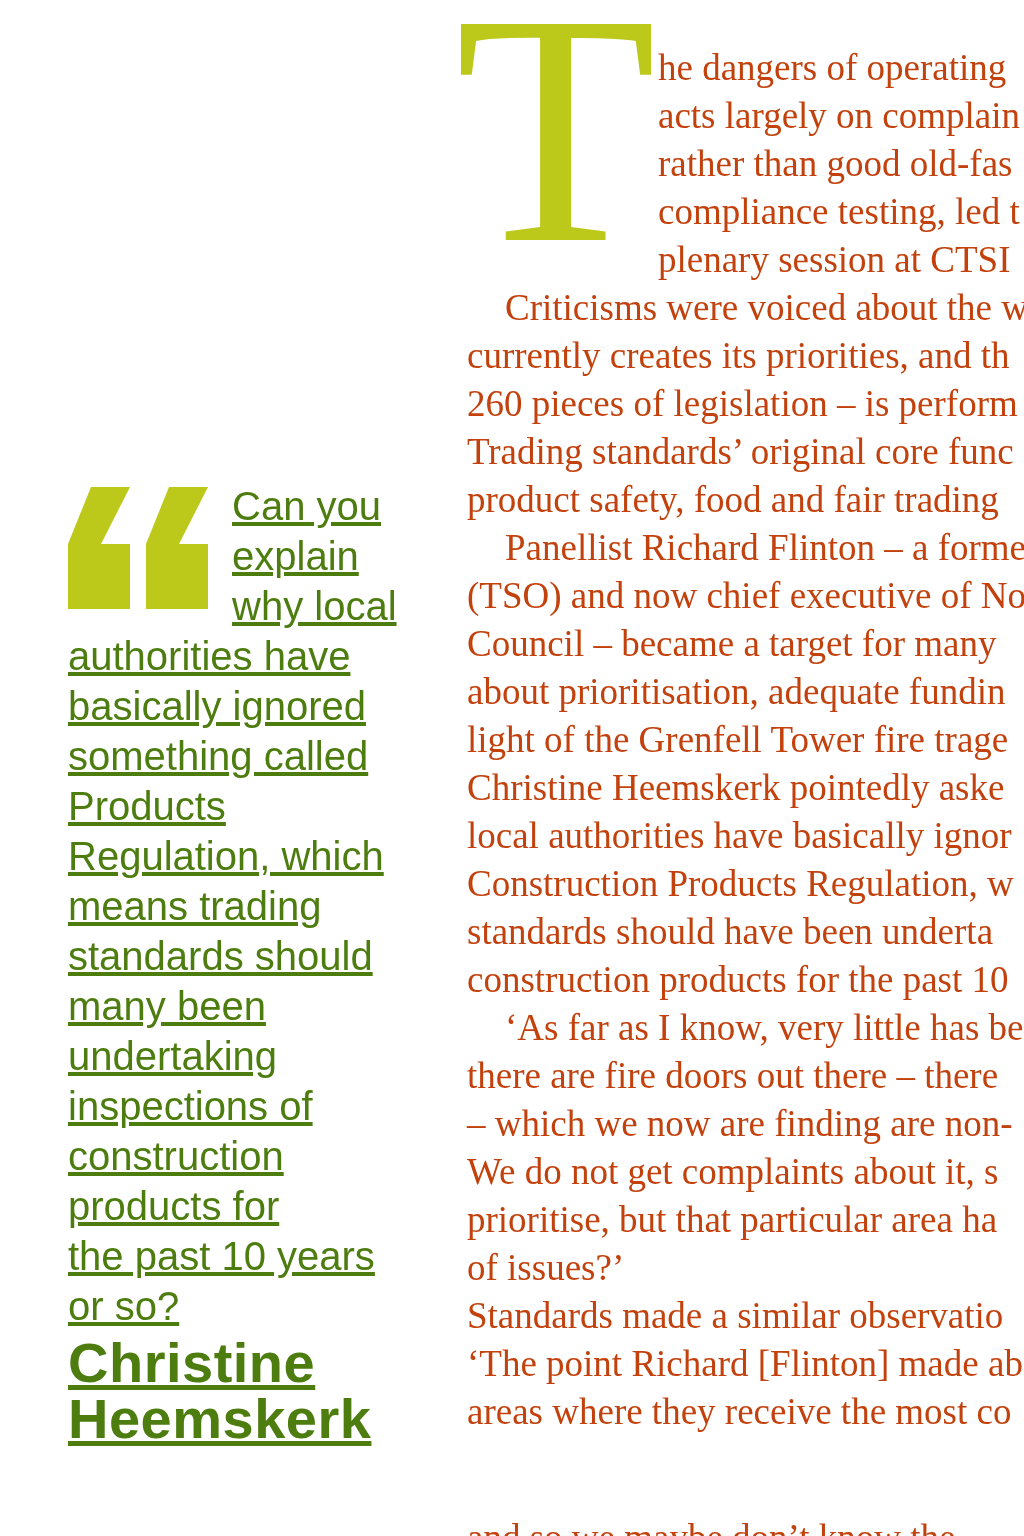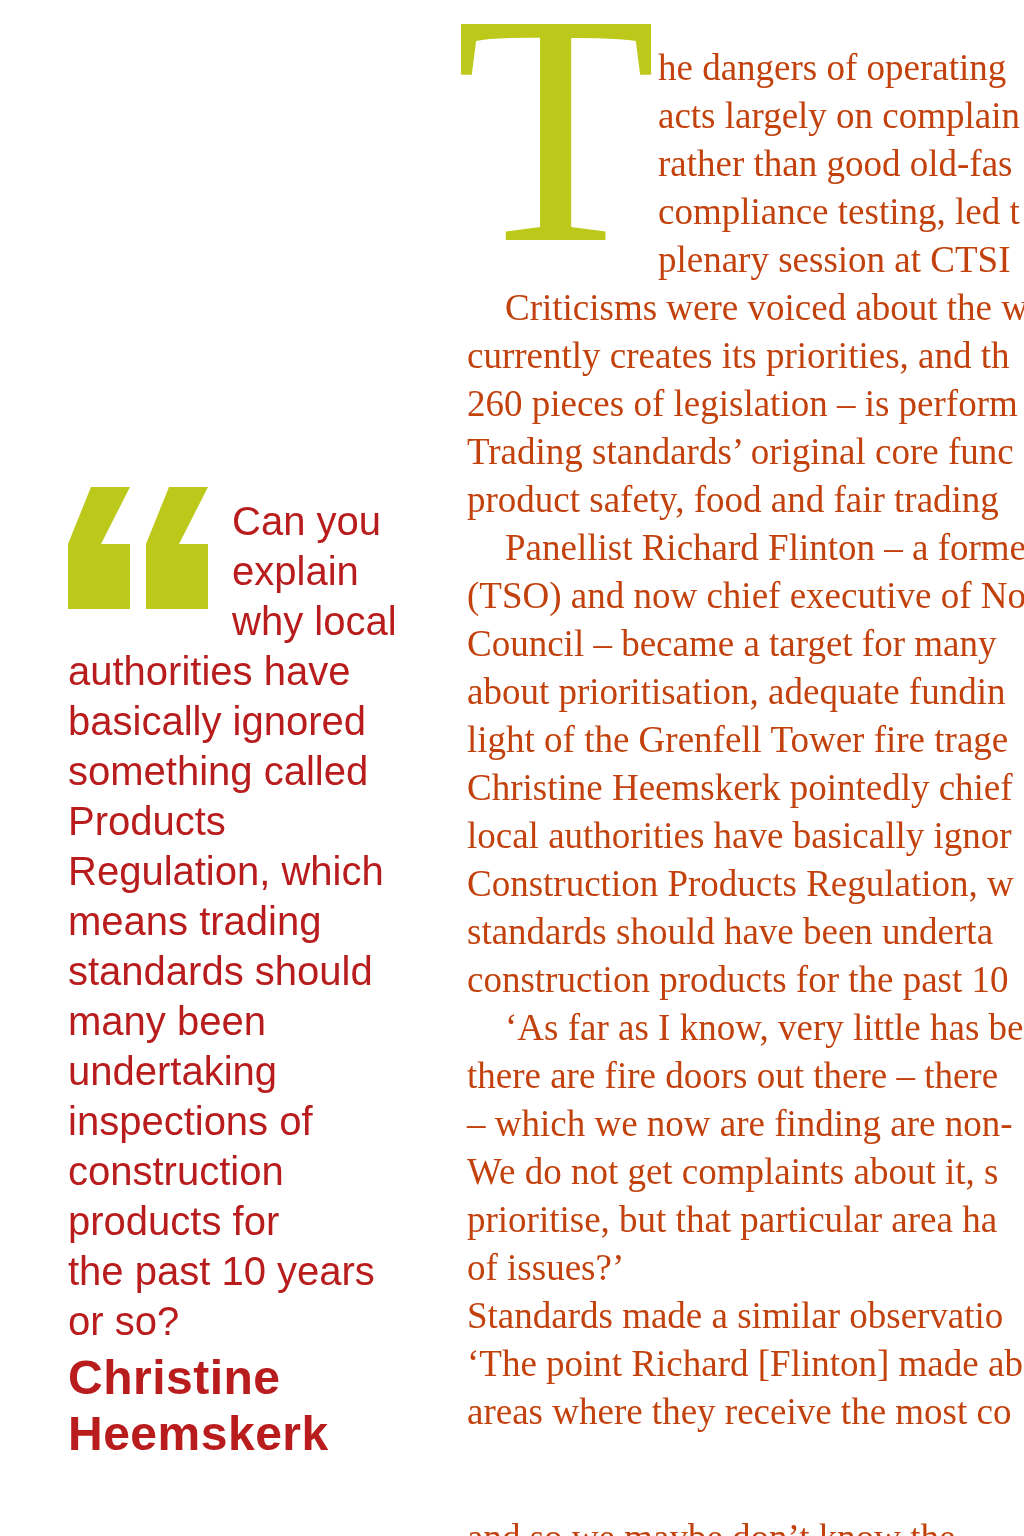--- a/index.html
+++ b/index.html
@@ -6,29 +6,29 @@
   html,body { background:#ffffff; }
   .page {
     position:relative; width:1024px; height:1536px;
     background:#ffffff; overflow:hidden;
     font-family:"Liberation Serif", serif;
   }
 
   
   .quote-mark { position:absolute; left:68px; top:487px; }
   .quote-block {
-    position:absolute; left:68px; top:496px; width:400px;
+    position:absolute; left:68px; top:481px; width:400px;
     font-family:"Liberation Sans", sans-serif;
     font-size:40px; line-height:50px; font-weight:500;
-    color:#b91c1c; white-space:nowrap;
+    color:#4d7c0f; white-space:nowrap;text-decoration:underline;
   }
   .quote-line.beside { margin-left:164px; }
   .quote-attr {
     margin-top:4px;
-    font-weight:700; font-size:48px; line-height:56px;
+    font-weight:700; font-size:56px; line-height:56px;
     letter-spacing:0.5px;
   }
 
   
   .drop-cap {
     position:absolute; left:455px; top:-36px;
     font-family:"Liberation Serif", serif;
     font-size:330px; line-height:1; font-weight:400;
   }
   .article-col {
@@ -94,21 +94,21 @@
         <div class="body-line para-indent">Criticisms were voiced about the w</div>
         <div class="body-line">currently creates its priorities, and th</div>
         <div class="body-line">260 pieces of legislation – is perform</div>
         <div class="body-line">Trading standards’ original core func</div>
         <div class="body-line">product safety, food and fair trading</div>
         <div class="body-line para-indent">Panellist Richard Flinton – a forme</div>
         <div class="body-line">(TSO) and now chief executive of No</div>
         <div class="body-line">Council – became a target for many</div>
         <div class="body-line">about prioritisation, adequate fundin</div>
         <div class="body-line">light of the Grenfell Tower fire trage</div>
-        <div class="body-line">Christine Heemskerk pointedly chief</div>
+        <div class="body-line">Christine Heemskerk pointedly aske</div>
         <div class="body-line">local authorities have basically ignor</div>
         <div class="body-line">Construction Products Regulation, w</div>
         <div class="body-line">standards should have been underta</div>
         <div class="body-line">construction products for the past 10</div>
         <div class="body-line para-indent">‘As far as I know, very little has be</div>
         <div class="body-line">there are fire doors out there – there</div>
         <div class="body-line">– which we now are finding are non-</div>
         <div class="body-line">We do not get complaints about it, s</div>
         <div class="body-line">prioritise, but that particular area ha</div>
         <div class="body-line">of issues?’</div>

